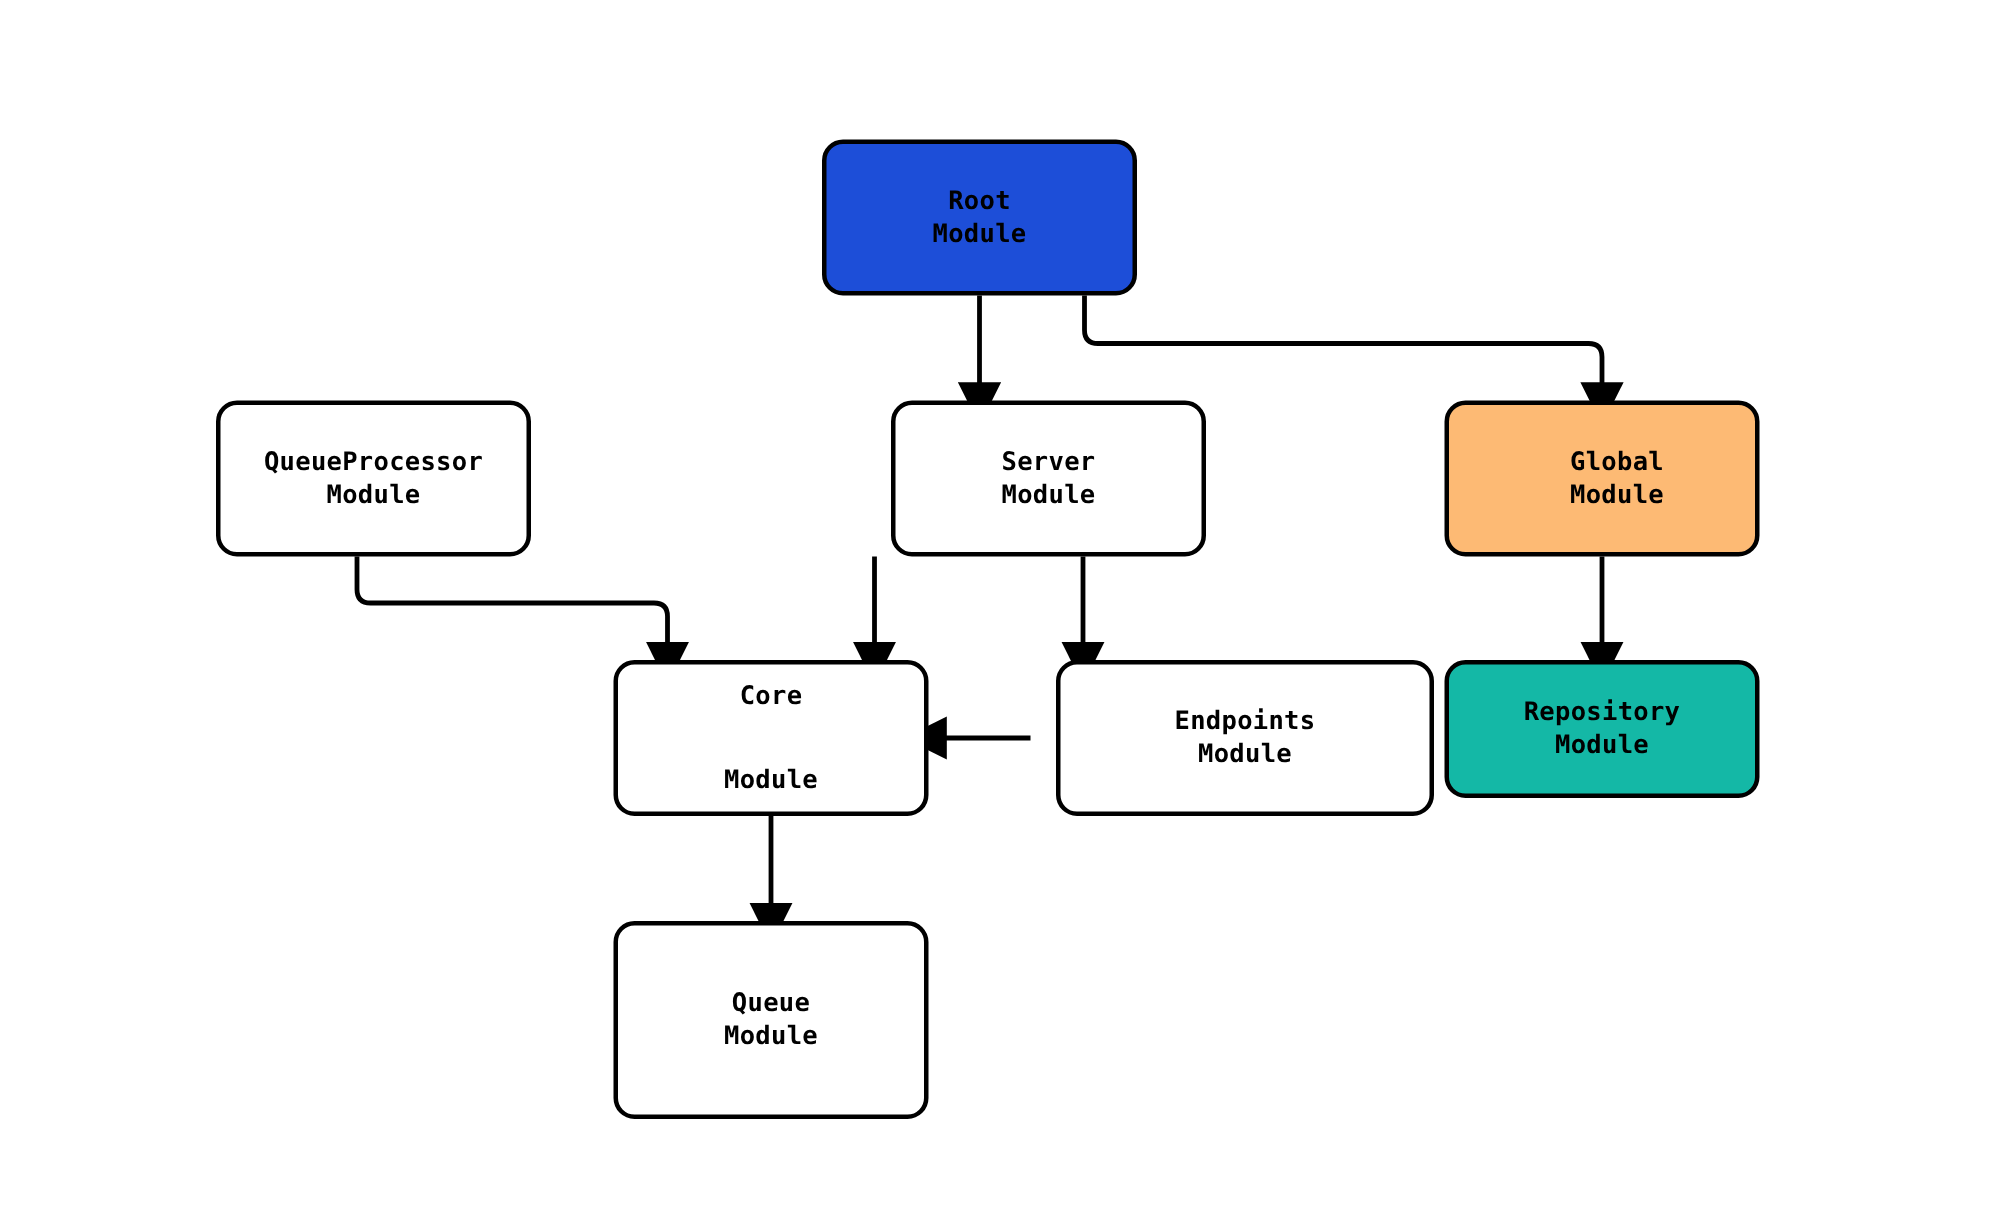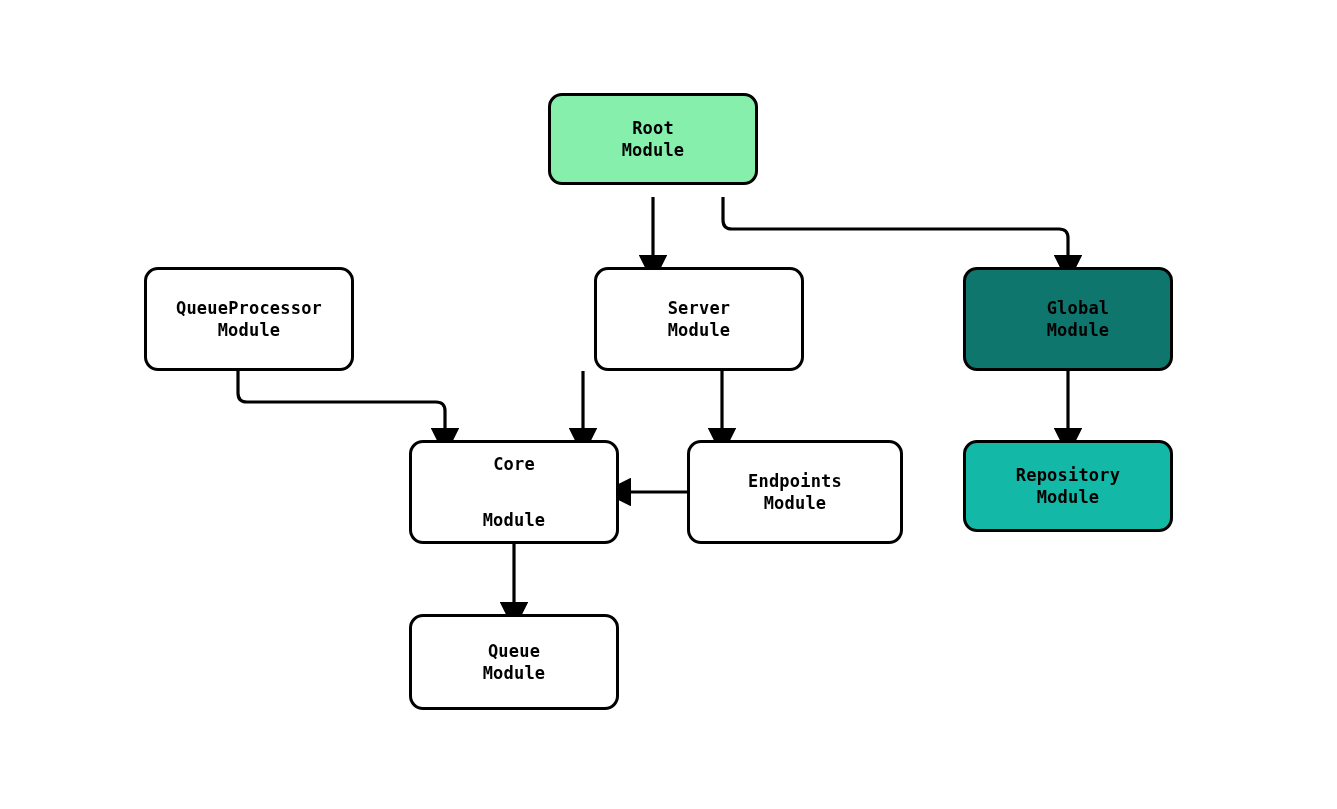--- a/index.html
+++ b/index.html
@@ -66,53 +66,53 @@
         <path d="M 723 197 L 723 220 Q 723 229 732 229 L 1059 229 Q 1068 229 1068 238 L 1068 258" marker-end="url(#arrowhead)" stroke="#000000"></path>
         <path d="M 238 371 L 238 393 Q 238 402 247 402 L 436 402 Q 445 402 445 411 L 445 431" marker-end="url(#arrowhead)" stroke="#000000"></path>
         <path d="M 583 371 L 583 431" marker-end="url(#arrowhead)" stroke="#000000"></path>
         <path d="M 722 371 L 722 431" marker-end="url(#arrowhead)" stroke="#000000"></path>
         <path d="M 687 492 L 628 492" marker-end="url(#arrowhead)" stroke="#000000"></path>
         <path d="M 1068 371 L 1068 431" marker-end="url(#arrowhead)" stroke="#000000"></path>
         <path d="M 514 544 L 514 605" marker-end="url(#arrowhead)" stroke="#000000"></path>
       </g>
   </svg>
 
-  <div class="node" style="left: 548px; top: 93px; width: 210px; height: 92px; border-color: rgb(0, 0, 0); background: #86efac;">
+  <div class="node" style="left: 548px; top: 93px; width: 210px; height: 104px; border-color: rgb(0, 0, 0); background: #1d4ed8;">
     <span class="node-line">Root</span>
     <span class="node-line">Module</span>
   </div>
 
   <div class="node" style="left: 144px; top: 267px; width: 210px; height: 104px; border-color: rgb(0, 0, 0); background: rgb(255, 255, 255);">
     <span class="node-line">QueueProcessor</span>
     <span class="node-line">Module</span>
   </div>
 
   <div class="node" style="left: 548px; top: 267px; width: 210px; height: 104px; border-color: rgb(0, 0, 0); background: rgb(255, 255, 255); margin-left: 46px;">
     <span class="node-line">Server</span>
     <span class="node-line">Module</span>
   </div>
 
-  <div class="node" style="left: 963px; top: 267px; width: 210px; height: 104px; border-color: rgb(0, 0, 0); background: #0f766e; padding-left: 20px;">
+  <div class="node" style="left: 963px; top: 267px; width: 210px; height: 104px; border-color: rgb(0, 0, 0); background: #fdba74; padding-left: 20px;">
     <span class="node-line">Global</span>
     <span class="node-line">Module</span>
   </div>
 
   <div class="node" style="left: 409px; top: 440px; width: 210px; height: 104px; border-color: rgb(0, 0, 0); background: rgb(255, 255, 255); gap: 33px;">
     <span class="node-line">Core</span>
     <span class="node-line">Module</span>
   </div>
 
-  <div class="node" style="left: 687px; top: 440px; width: 216px; height: 104px; border-color: rgb(0, 0, 0); background: rgb(255, 255, 255);">
+  <div class="node" style="left: 704px; top: 440px; width: 252px; height: 104px; border-color: rgb(0, 0, 0); background: rgb(255, 255, 255);">
     <span class="node-line">Endpoints</span>
     <span class="node-line">Module</span>
   </div>
 
   <div class="node" style="left: 963px; top: 440px; width: 210px; height: 92px; border-color: rgb(0, 0, 0); background: #14b8a6;">
     <span class="node-line">Repository</span>
     <span class="node-line">Module</span>
   </div>
 
-  <div class="node" style="left: 409px; top: 614px; width: 210px; height: 96px; border-color: rgb(0, 0, 0); background: rgb(255, 255, 255);">
+  <div class="node" style="left: 409px; top: 614px; width: 210px; height: 132px; border-color: rgb(0, 0, 0); background: rgb(255, 255, 255);">
     <span class="node-line">Queue</span>
     <span class="node-line">Module</span>
   </div>
 
 </div>
 
 </body></html>

